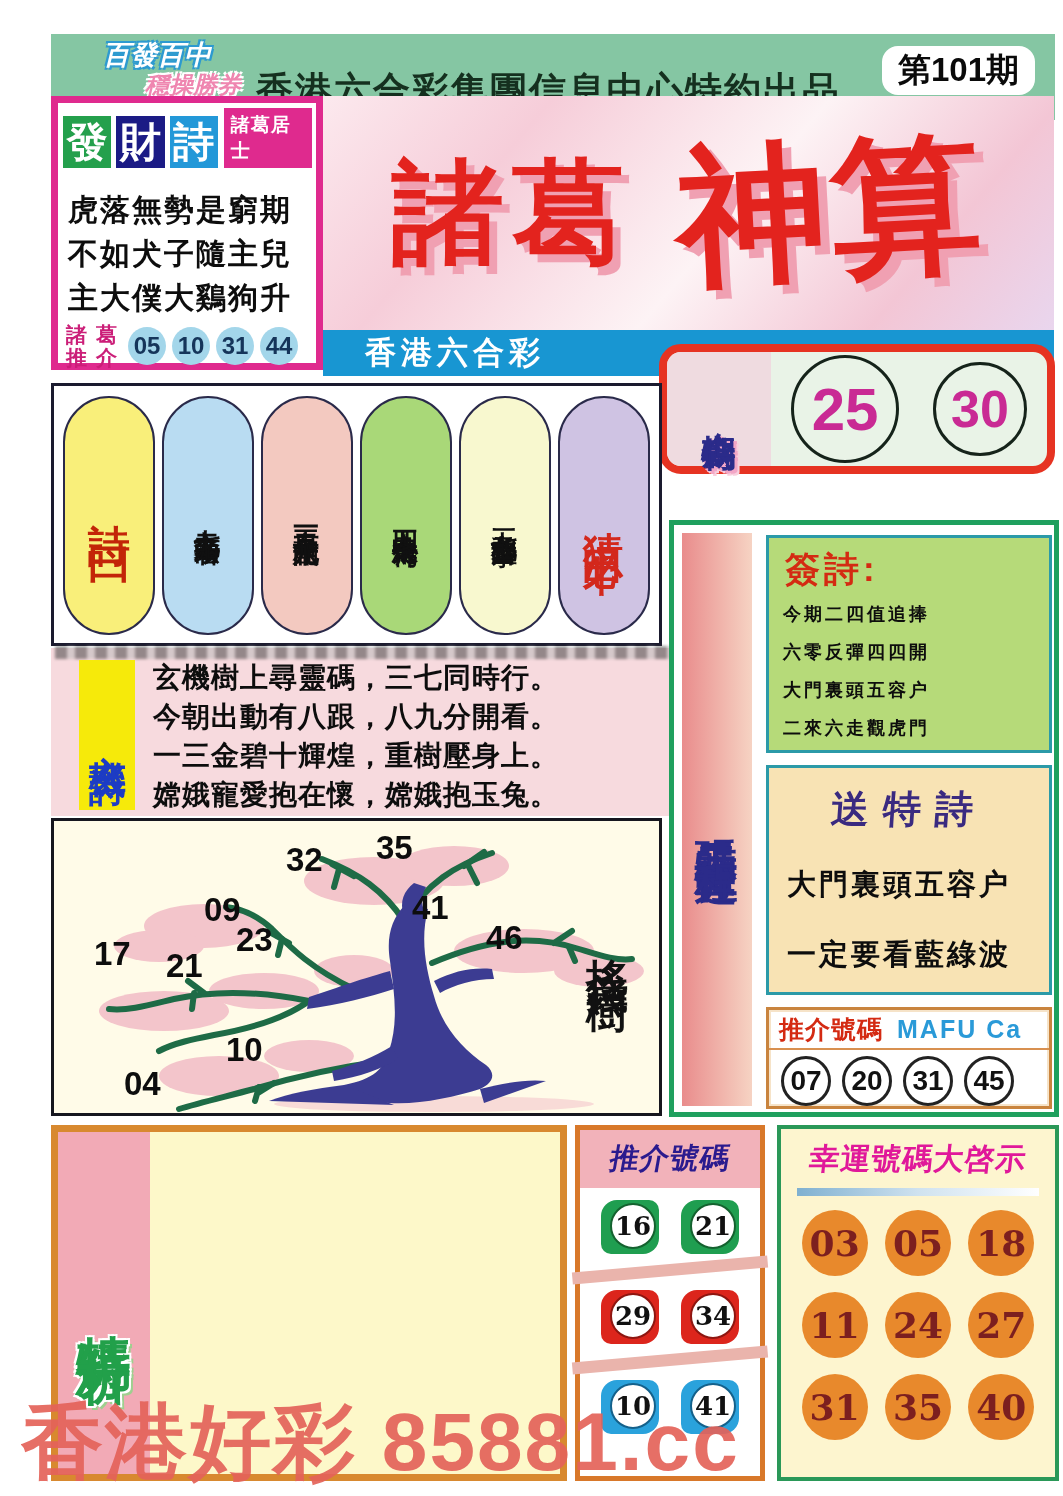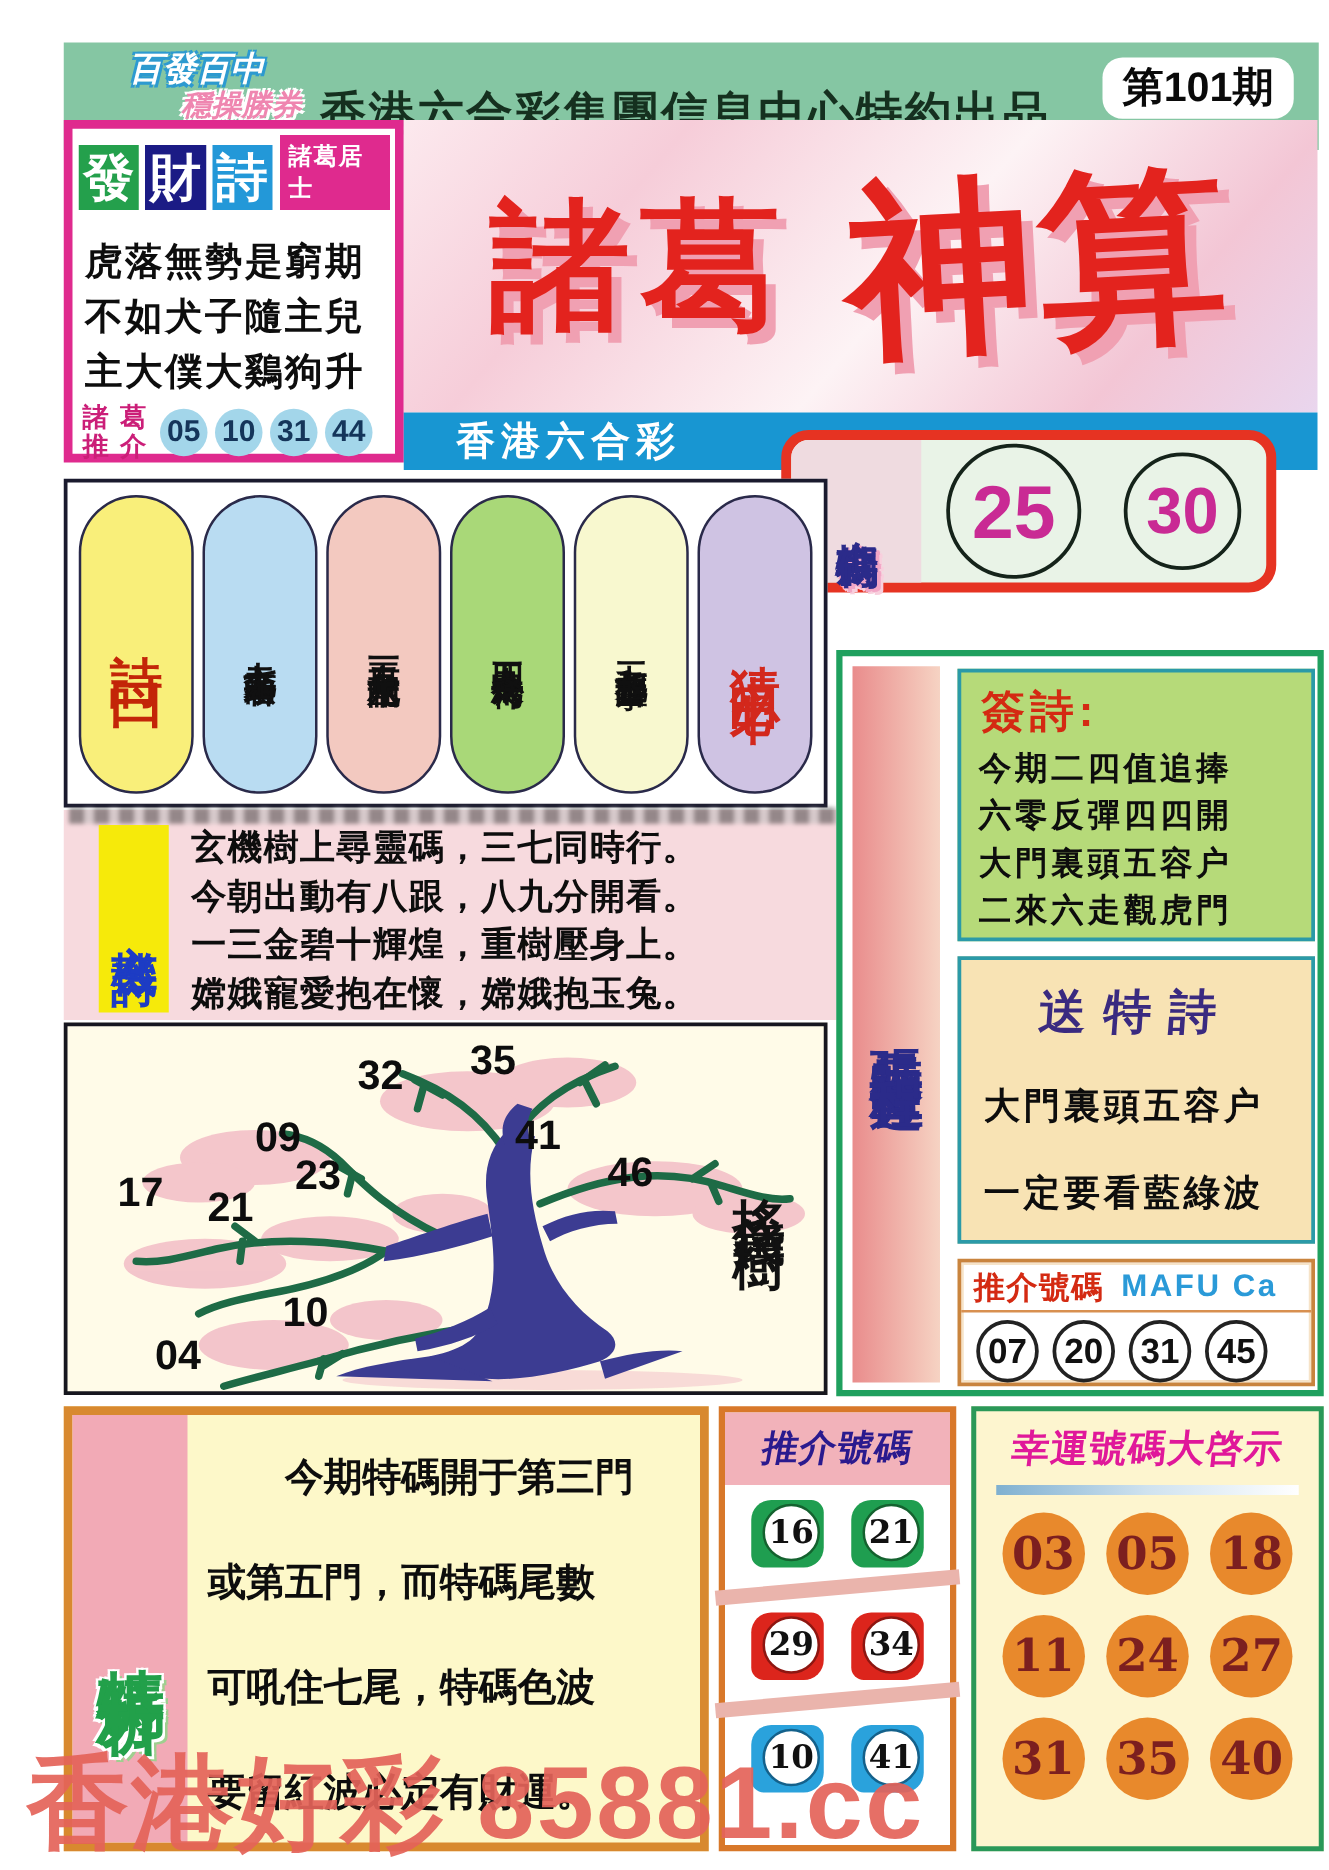--- a/index.html
+++ b/index.html
@@ -37,21 +37,21 @@
              display:flex;align-items:center;justify-content:center;gap:45px;
              font-family:"DejaVu Serif",serif;}
   .t1{font-size:112px;font-weight:bold;color:#e3231e;text-shadow:8px 8px 0 #f0a0b2;letter-spacing:8px;}
   .t2{font-size:150px;font-weight:bold;color:#e3231e;text-shadow:9px 9px 0 #f0a0b2;transform:rotate(-3deg);letter-spacing:4px;}
 
   
   .blue-strip{position:absolute;left:302px;top:330px;width:731px;height:46px;background:#1896d2;display:flex;align-items:center;}
   .blue-strip span{margin-left:42px;color:#fff;font-size:31px;font-weight:bold;letter-spacing:5px;}
 
   
-  .special-box{position:absolute;left:604px;top:344px;width:396px;height:130px;box-sizing:border-box;
+  .special-box{position:absolute;left:638px;top:344px;width:396px;height:130px;box-sizing:border-box;
                border:8px solid #e63322;border-radius:22px;background:#e9f3e7;display:flex;}
   .special-label{width:104px;height:100%;background:#efdbe0;border-radius:14px 0 0 14px;
                  display:flex;align-items:center;justify-content:center;
                  writing-mode:vertical-rl;text-orientation:upright;
                  font-size:34px;font-weight:bold;color:#2b2b8a;letter-spacing:2px;
                  text-shadow:3px 3px 0 #f2a6c6,5px 5px 0 #f8cfdd;}
   .sp-wrap{flex:1;display:flex;align-items:center;justify-content:center;gap:34px;}
   .sp-circle{border-radius:50%;border:3px solid #15231a;color:#c92a94;font-weight:bold;
              display:flex;align-items:center;justify-content:center;background:transparent;}
   .sp-c1{width:102px;height:102px;font-size:60px;}
@@ -91,21 +91,21 @@
   .zhang-box{position:absolute;left:648px;top:520px;width:390px;height:597px;box-sizing:border-box;
              border:5px solid #1fa05e;background:#fff;}
   .zhang-strip{position:absolute;left:8px;top:8px;width:70px;height:573px;
                background:linear-gradient(90deg,#e98c8c,#f6d3c3);
                display:flex;align-items:center;justify-content:center;
                writing-mode:vertical-rl;text-orientation:upright;
                font-size:43px;font-weight:bold;color:#2b2b8a;letter-spacing:3px;}
   .qianshi{position:absolute;left:92px;top:10px;width:286px;height:218px;box-sizing:border-box;
            background:#b6da79;border:3px solid #2b9aa8;}
   .qs-title{margin:8px 0 2px 16px;font-size:35px;font-weight:bold;color:#d42a12;letter-spacing:4px;}
-  .qs-lines{margin-left:14px;font-size:26px;font-weight:bold;color:#0d0d0d;line-height:38px;letter-spacing:3px;}
+  .qs-lines{margin-left:14px;font-size:18px;font-weight:bold;color:#0d0d0d;line-height:38px;letter-spacing:3px;}
   .songte{position:absolute;left:92px;top:240px;width:286px;height:230px;box-sizing:border-box;
           background:#f8e3b4;border:3px solid #2b9aa8;}
   .st-title{text-align:center;margin-top:16px;font-size:38px;font-weight:bold;color:#3a2a80;
             letter-spacing:14px;font-family:"DejaVu Serif",serif;transform:skewX(-4deg);}
   .st-line{margin:30px 0 0 18px;font-size:29px;font-weight:bold;color:#0d0d0d;letter-spacing:3px;}
   .mafu{position:absolute;left:92px;top:482px;width:286px;height:102px;box-sizing:border-box;
         background:#fff;border:3px solid #c9843e;box-shadow:0 0 0 2px #f6e3c8 inset;}
   .mafu-head{display:flex;align-items:center;border-bottom:2px solid #d89050;padding:3px 8px 2px 10px;}
   .mafu-l{color:#d42a12;font-size:25px;font-weight:bold;letter-spacing:1px;}
   .mafu-b{color:#2a9ad8;font-size:25px;font-weight:bold;margin-left:14px;letter-spacing:2px;}
@@ -313,26 +313,20 @@
         <span class="mafu-ball">07</span>
         <span class="mafu-ball">20</span>
         <span class="mafu-ball">31</span>
         <span class="mafu-ball">45</span>
       </div>
     </div>
   </div>
 
   <div class="analysis-box">
     <div class="an-strip">特碼分析</div>
-    <div class="an-lines">
-      <div>今期特碼開于第三門</div>
-      <div>或第五門，而特碼尾數</div>
-      <div>可吼住七尾，特碼色波</div>
-      <div>要留紅波必定有財運。</div>
-    </div>
   </div>
 
   <div class="mid-box">
     <div class="mid-head">
       <span>推介號碼</span>
     </div>
     <div class="shield-row">
       <div class="shield sh-green">
           <span class="inner">16</span>
         </div>

